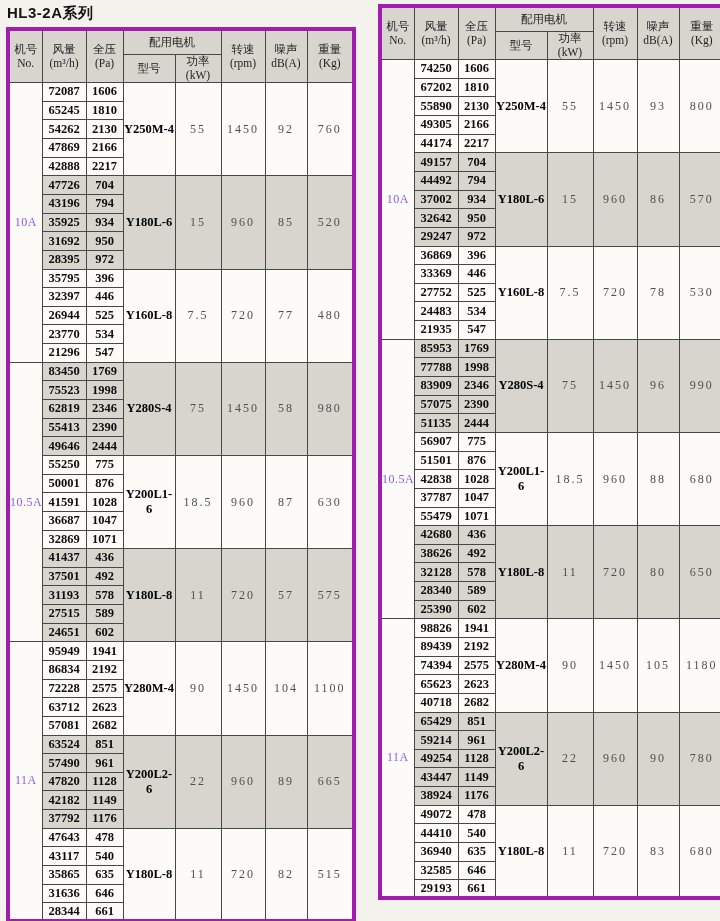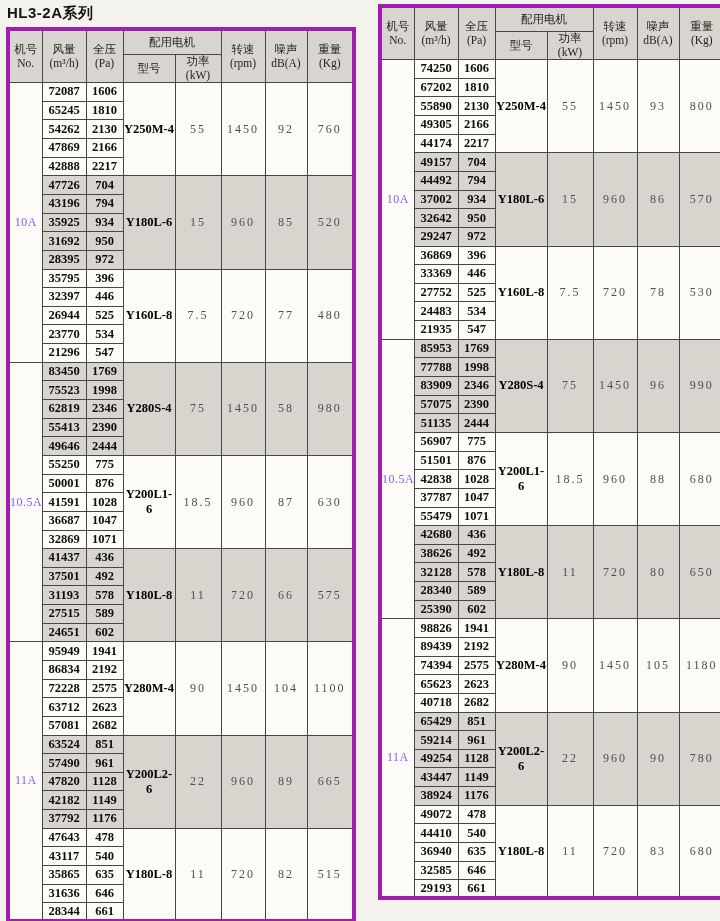--- a/index.html
+++ b/index.html
@@ -204,21 +204,21 @@
           <tr>
             <td class="num plain">32869</td>
             <td class="num plain">1071</td>
           </tr>
           <tr>
             <td class="num shaded">41437</td>
             <td class="num shaded">436</td>
             <td class="motor shaded" rowspan="5">Y180L-8</td>
             <td class="val shaded" rowspan="5">11</td>
             <td class="val shaded" rowspan="5">720</td>
-            <td class="val shaded" rowspan="5">66</td>
+            <td class="val shaded" rowspan="5">57</td>
             <td class="val shaded" rowspan="5">575</td>
           </tr>
           <tr>
             <td class="num shaded">37501</td>
             <td class="num shaded">492</td>
           </tr>
           <tr>
             <td class="num shaded">31193</td>
             <td class="num shaded">578</td>
           </tr>

